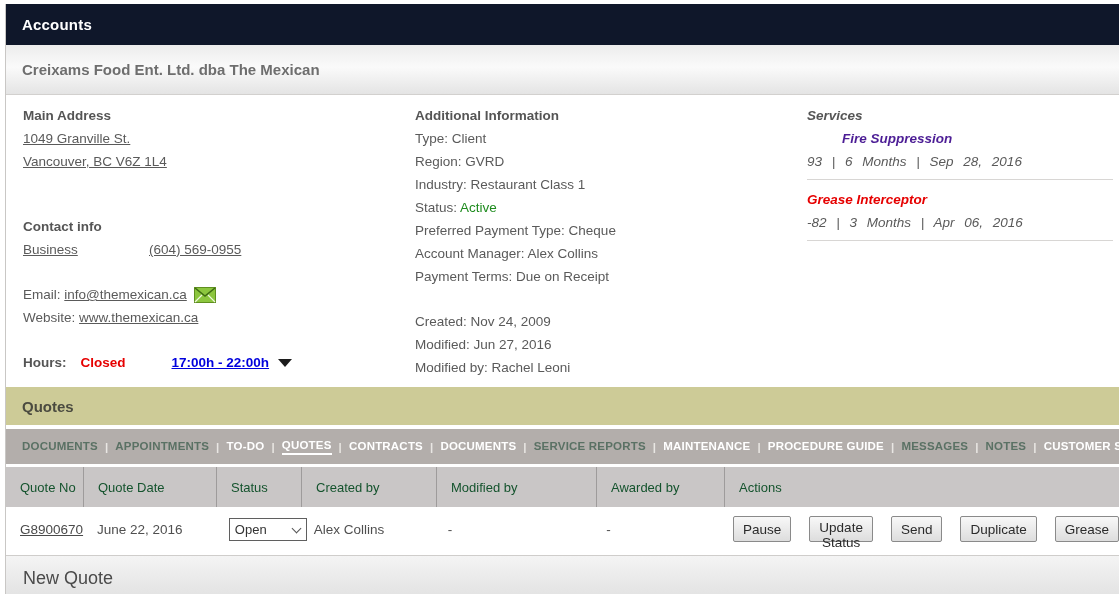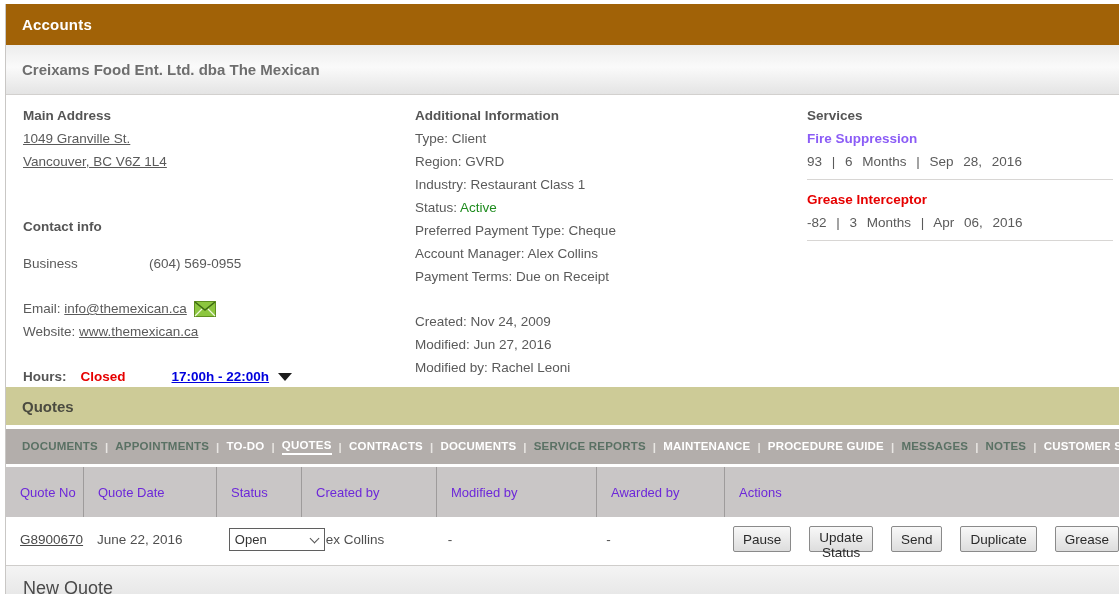--- a/index.html
+++ b/index.html
@@ -1,79 +1,79 @@
 <!DOCTYPE html>
 <html><head>
 <meta charset="utf-8">
 <style>
   html,body{margin:0;padding:0;background:#fff;}
   body{width:1119px;height:594px;font-family:"Liberation Sans",sans-serif;overflow:hidden;}
   .page{position:relative;width:1119px;height:594px;background:#fff;}
   .frame{position:absolute;left:5px;top:4px;right:0;bottom:0;border-left:1px solid #c9c7c5;}
 
   
-  .app-header{height:41px;background:#a16207;display:flex;align-items:center;padding-left:16px;}
+  .app-header{height:41px;background:#0f172a;display:flex;align-items:center;padding-left:16px;}
   .app-header .title{color:#fff;font-weight:bold;font-size:15px;letter-spacing:.2px;}
 
   
   .name-bar{height:50px;box-sizing:border-box;background:linear-gradient(#ececec,#fafafa 45%,#e4e4e4);
     border-bottom:1px solid #d2d0ce;display:flex;align-items:center;padding-left:16px;}
   .name-bar .name{color:#6e6e6e;font-weight:bold;font-size:15px;}
 
   
   .info{position:relative;height:288px;background:#fff;font-size:13.5px;color:#5a5a5a;}
   .info .line{line-height:23px;white-space:nowrap;}
   .heading{font-weight:bold;color:#555;}
   .col-address{position:absolute;left:17px;top:9px;width:380px;}
   .col-additional{position:absolute;left:409px;top:9px;width:385px;}
-  .col-services{position:absolute;left:801px;top:9px;right:6px;}
+  .col-services{position:absolute;left:801px;top:9px;right:6px;font-style:italic;}
   a.glink{color:#5a5a5a;text-decoration:underline;cursor:pointer;}
-  .phone-row{display:flex;margin-top:14px;}
+  .phone-row{display:flex;text-decoration:underline;}
   .phone-row .plabel{min-width:126px;}
   .email-row{margin-top:22px;display:flex;align-items:center;}
   .mail-icon{display:inline-block;margin-left:7px;line-height:0;}
   .hours-row{margin-top:22px;display:flex;align-items:center;}
   .hours-status{color:#e60000;font-weight:bold;margin-left:14px;}
   .hours-range{color:#0000dd;font-weight:bold;text-decoration:underline;margin-left:46px;cursor:pointer;}
   .tri-down{display:inline-block;width:0;height:0;border-left:7px solid transparent;border-right:7px solid transparent;
     border-top:8px solid #1c1c1c;margin-left:9px;cursor:pointer;}
   .addl-meta{margin-top:22px;}
   .status-active{color:#1f8c1f;}
   .svc-name{font-weight:bold;text-decoration:none;cursor:pointer;}
-  .svc-blue{color:#8b5cf6;}
+  .svc-blue{color:#4c1d95;margin-left:35px;}
   .svc-red{color:#e60000;}
   .svc-stats{word-spacing:6px;color:#5a5a5a;}
   .svc-rule{border:0;border-top:1px solid #d8d6d4;margin:6px 0 8px 0;}
 
   
   .gap4{height:4px;background:#fff;}
   .gap3{height:3px;background:#fff;}
   .quotes-bar{height:38px;background:#cdcb97;display:flex;align-items:center;padding-left:16px;}
   .quotes-bar .qtitle{color:#4b4b40;font-weight:bold;font-size:15px;}
 
   
   .tab-bar{height:35px;background:#b3aeab;display:flex;align-items:center;padding-left:16px;
     font-size:11.5px;font-weight:bold;letter-spacing:.2px;white-space:nowrap;}
   .tab{cursor:pointer;padding-bottom:2px;}
   .tab-white{color:#ffffff;}
   .tab-green{color:#5a7164;}
   .tab.active{border-bottom:2px solid #fff;}
   .tab-sep{color:#e9e7e3;margin:0 7px;}
 
   
-  .tbl-header{display:flex;height:50px;background:#c9c6c6;align-items:stretch;color:#6d28d9;font-size:13px;}
+  .tbl-header{display:flex;height:40px;background:#c9c6c6;align-items:stretch;color:#14532d;font-size:13px;}
   .th{display:flex;align-items:center;box-sizing:border-box;padding-left:14px;}
   .th + .th{border-left:1px solid #9e9b9b;}
   .tbl-row{display:flex;height:44px;background:#fff;align-items:center;font-size:13.5px;color:#4f4f4f;}
   .td{box-sizing:border-box;padding-left:14px;display:flex;align-items:flex-end;}
   .w-qno{width:77px;}.w-qdate{width:133px;}.w-status{width:85px;}.w-created{width:135px;}
   .w-modified{width:160px;}.w-awarded{width:128px;}.w-actions{flex:1;}
   a.qno{color:#4a4a4a;text-decoration:underline;cursor:pointer;}
   .select-wrap{position:relative;display:inline-block;}
-  select.status-select{appearance:none;-webkit-appearance:none;width:96px;height:23px;border:1px solid #5f5f5f;
+  select.status-select{appearance:none;-webkit-appearance:none;width:78px;height:23px;border:1px solid #5f5f5f;
     background:#fff;font-family:inherit;font-size:13px;color:#333;padding:0 18px 0 5px;border-radius:0;}
   .sel-chevron{position:absolute;right:7px;top:7px;width:6px;height:6px;border-right:1.6px solid #555;
     border-bottom:1.6px solid #555;transform:rotate(45deg);pointer-events:none;}
   .actions{display:flex;gap:18px;}
   .btn{background:linear-gradient(#f8f8f8,#dddddd);border:1px solid #8a8a8a;border-radius:2px;
     font-family:inherit;font-size:13.5px;color:#2a2a2a;padding:3px 9px;height:26px;cursor:pointer;}
 
   
   .new-quote-bar{height:46px;box-sizing:border-box;background:linear-gradient(#f4f4f4,#e1e1e1);
     border-top:1px solid #cfcdcb;border-bottom:1px solid #cfcdcb;display:flex;align-items:center;

